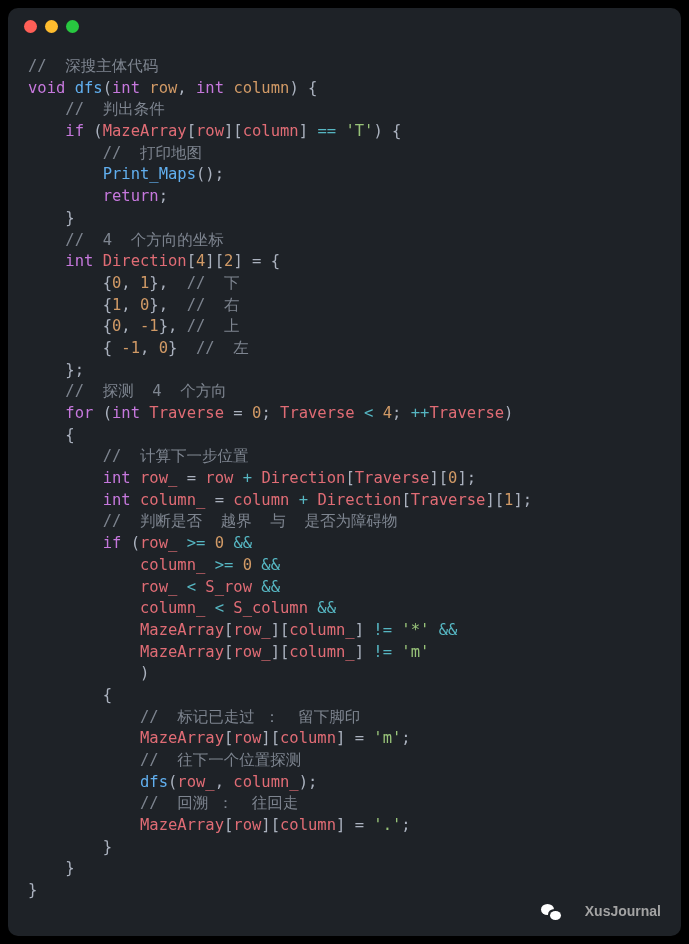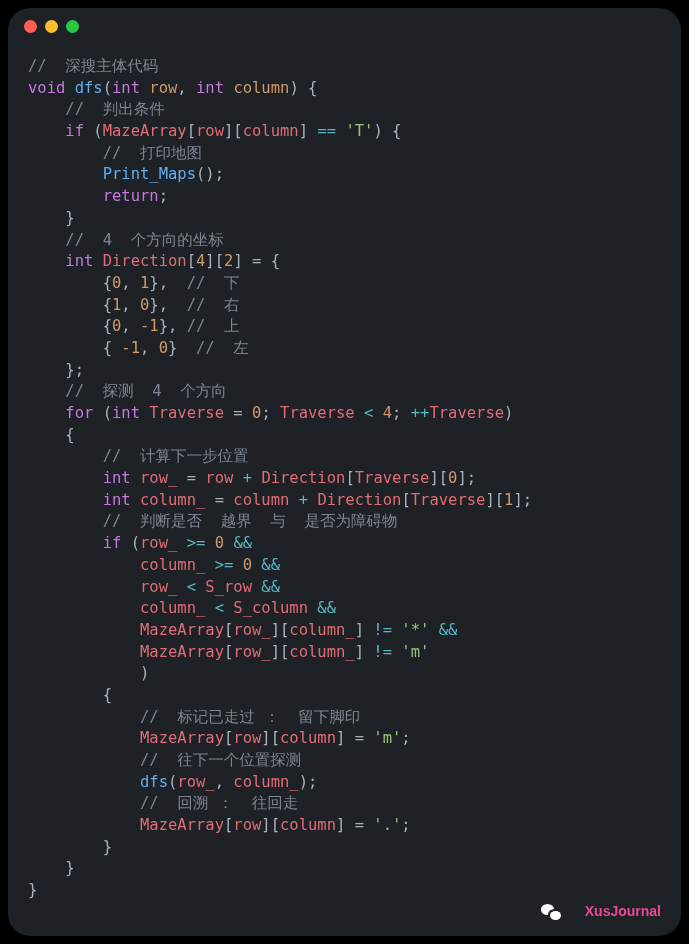--- a/index.html
+++ b/index.html
@@ -7,21 +7,21 @@
       background: #000;
       width: 689px;
       height: 944px;
       font-family: 'Menlo', 'Consolas', 'Monaco', monospace;
       font-size: 15.5px;
       line-height: 1.4;
       position: relative;
     }
     .window {
       background: #1e2227;
-      border-radius: 22px;
+      border-radius: 10px;
       margin: 8px;
       height: 928px;
       overflow: hidden;
       position: relative;
     }
     .titlebar {
       height: 36px;
       display: flex;
       align-items: center;
       padding-left: 16px;
@@ -50,21 +50,21 @@
     .op { color: #56b6c2; }
     .str { color: #98c379; }
     .varname { color: #e06c75; }
     .watermark {
       position: absolute;
       bottom: 14px;
       right: 20px;
       display: flex;
       align-items: center;
       gap: 24px;
-      color: #ec4899;
+      color: #a3a3a3;
       font-family: Arial, sans-serif;
       font-size: 14px;
       font-weight: bold;
     }
     .wechat-icon {
       width: 20px;
       height: 20px;
       position: relative;
     }
     .wechat-icon .big {

